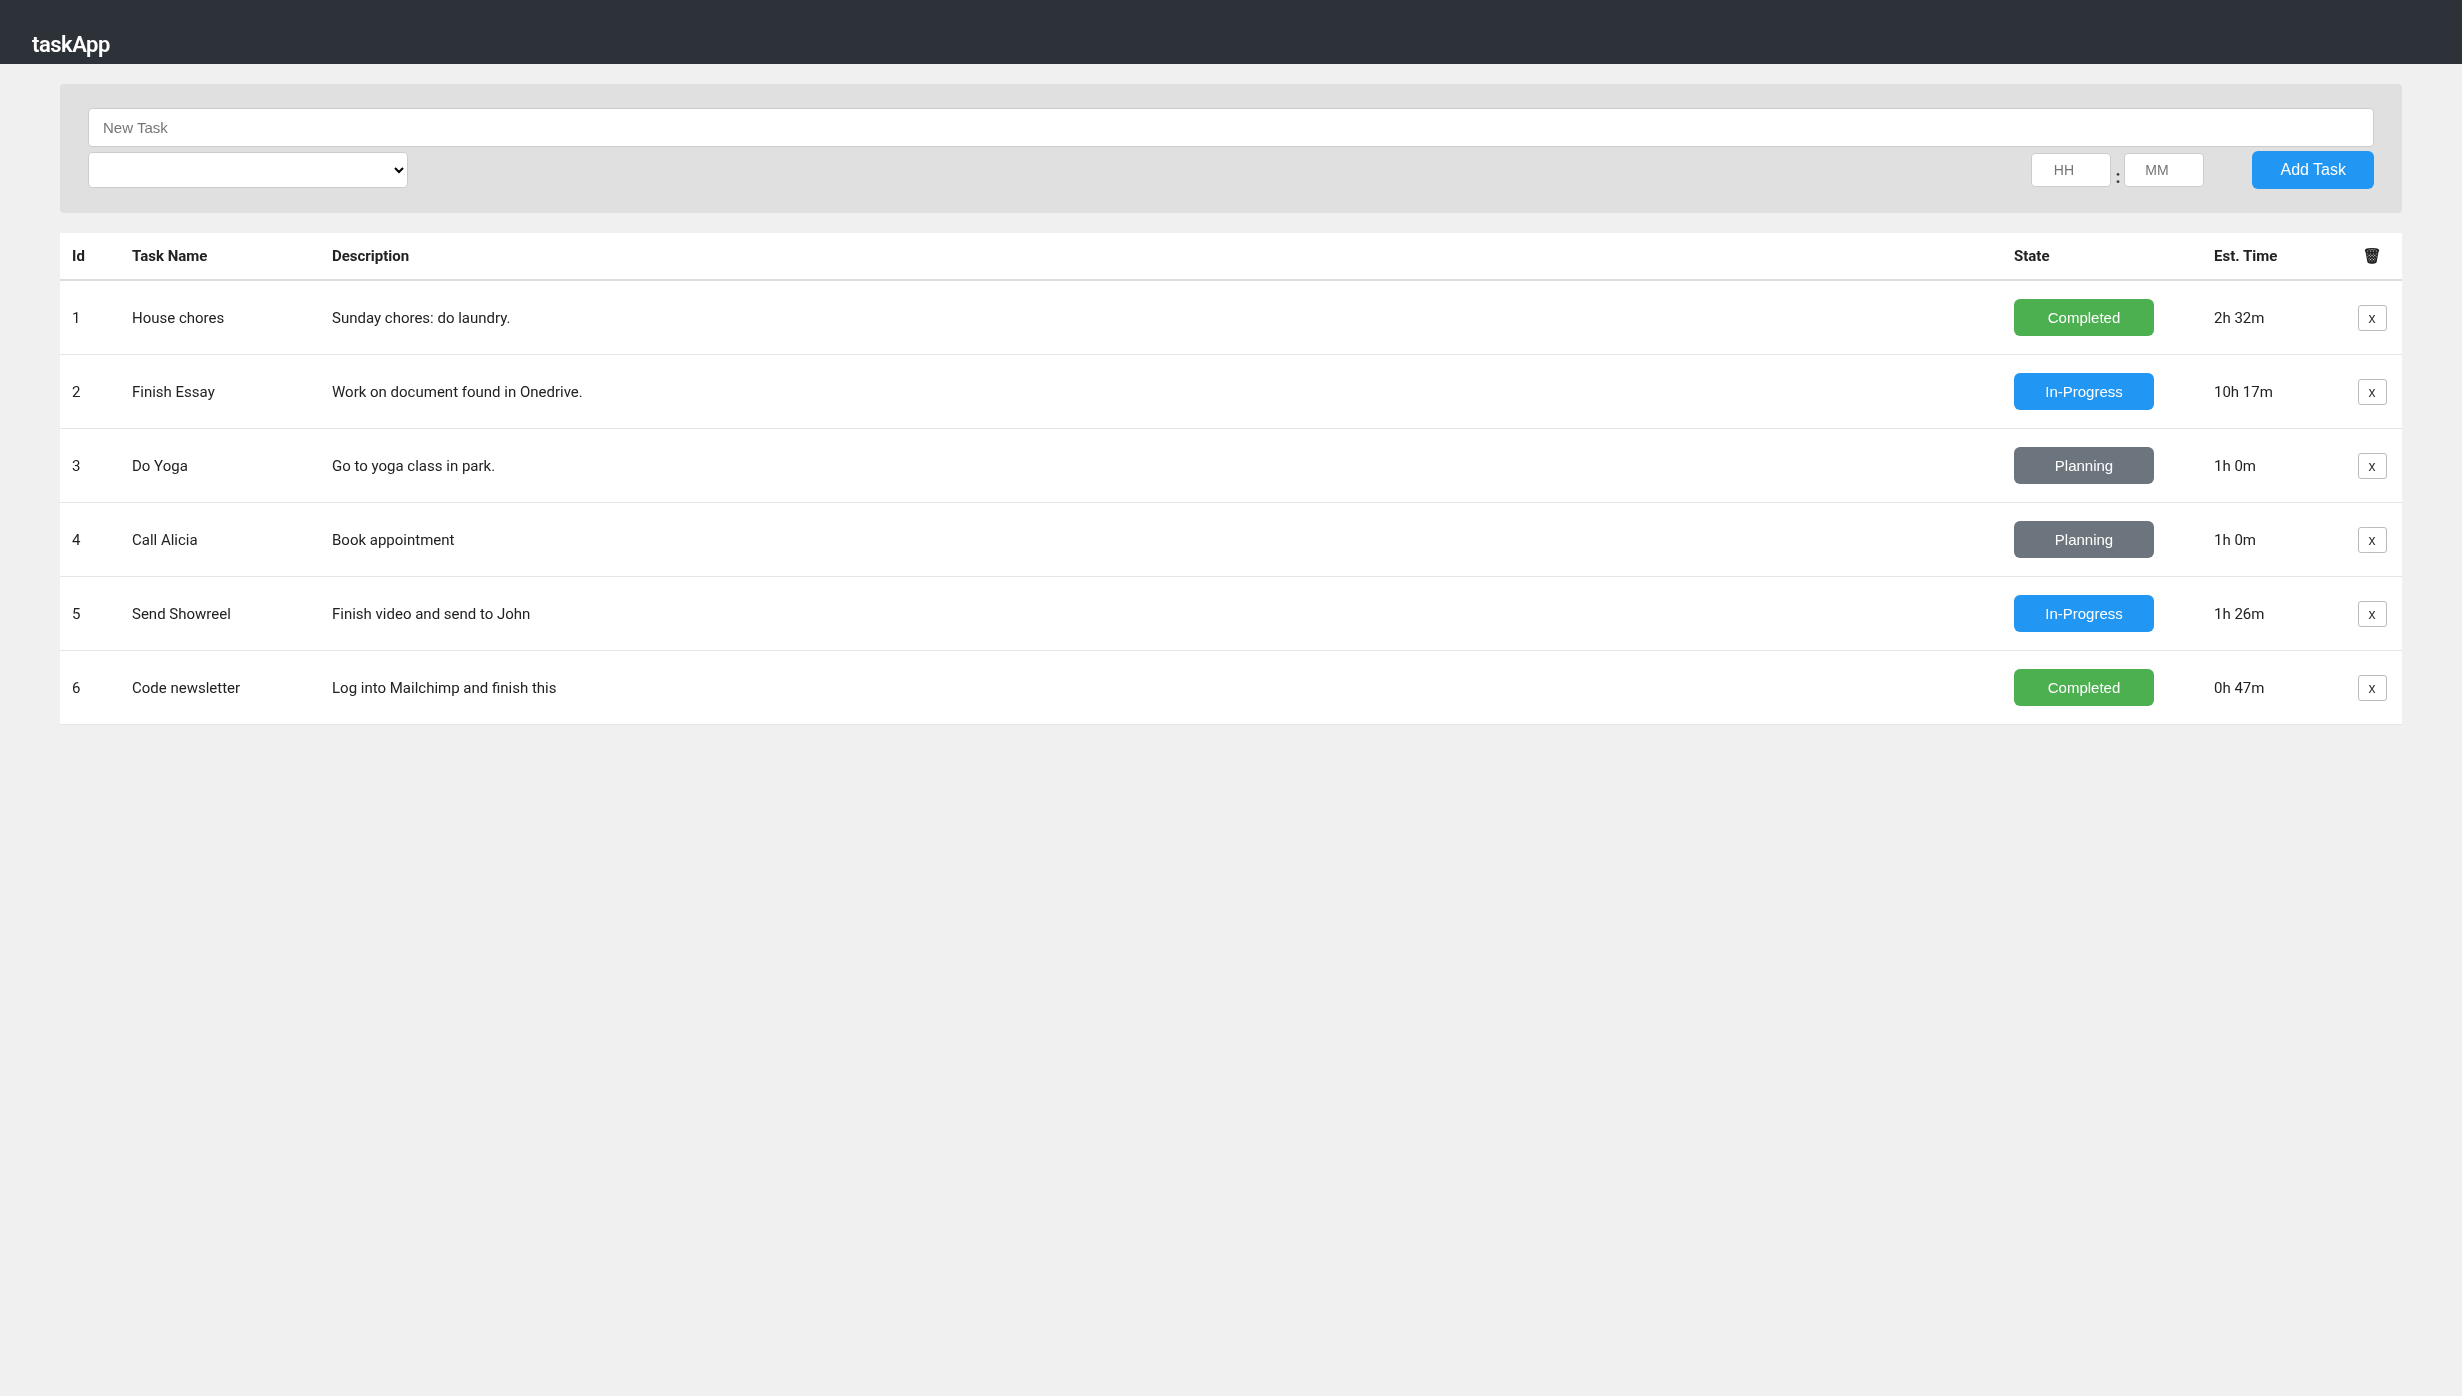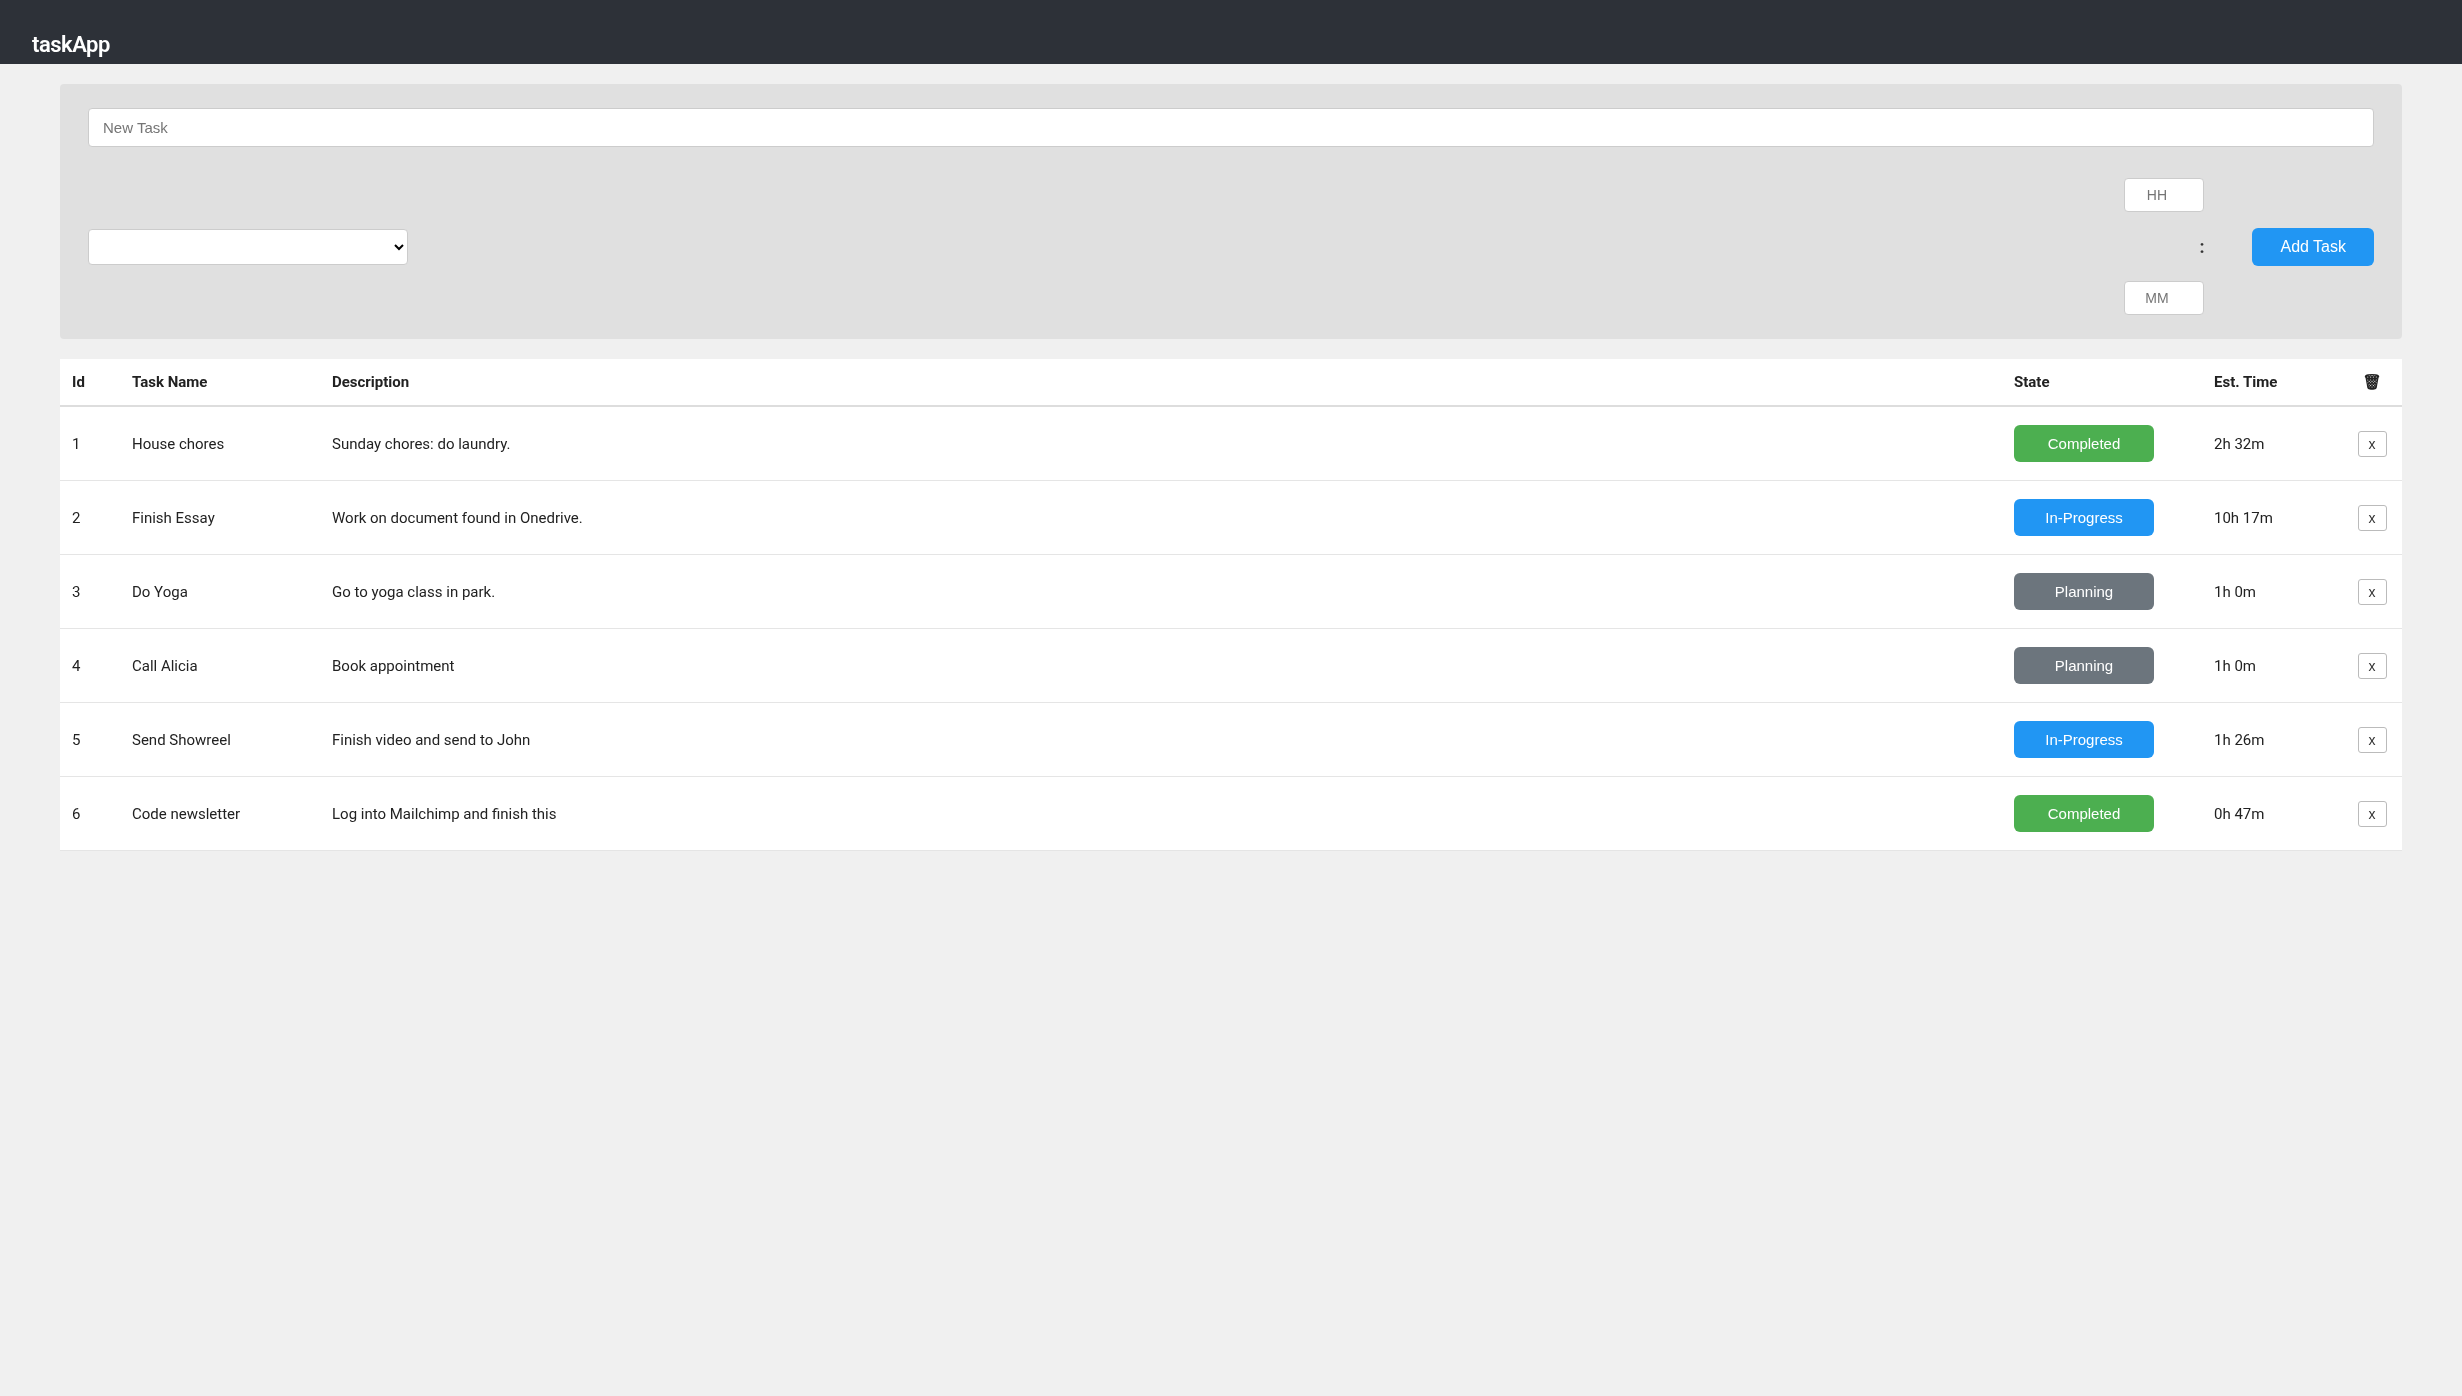--- a/index.html
+++ b/index.html
@@ -46,21 +46,21 @@
     
     .form-area {
       background: #e0e0e0;
       margin: 20px 60px;
       padding: 24px 28px;
       border-radius: 4px;
     }
     .form-row {
       display: flex;
       gap: 38px;
-      margin-bottom: 31px;
+      margin-bottom: 4px;
     }
     .form-row:last-child { margin-bottom: 0; }
     .input-task-name {
       flex: 1;
       padding: 10px 14px;
       font-size: 15px;
       border: 1px solid #ccc;
       border-radius: 4px;
       background: white;
       color: #888;
@@ -84,23 +84,22 @@
       padding: 8px 10px;
       font-size: 14px;
       border: 1px solid #ccc;
       border-radius: 4px;
       background: white;
       appearance: auto;
     }
     .time-group {
       display: flex;
       align-items: flex-end;
-      gap: 24px;
+      gap: 4px;
       margin-left: auto;
-      flex-direction: column;
     }
     .time-input {
       width: 80px;
       padding: 8px 6px;
       font-size: 14px;
       border: 1px solid #ccc;
       border-radius: 4px;
       background: white;
       text-align: center;
     }

